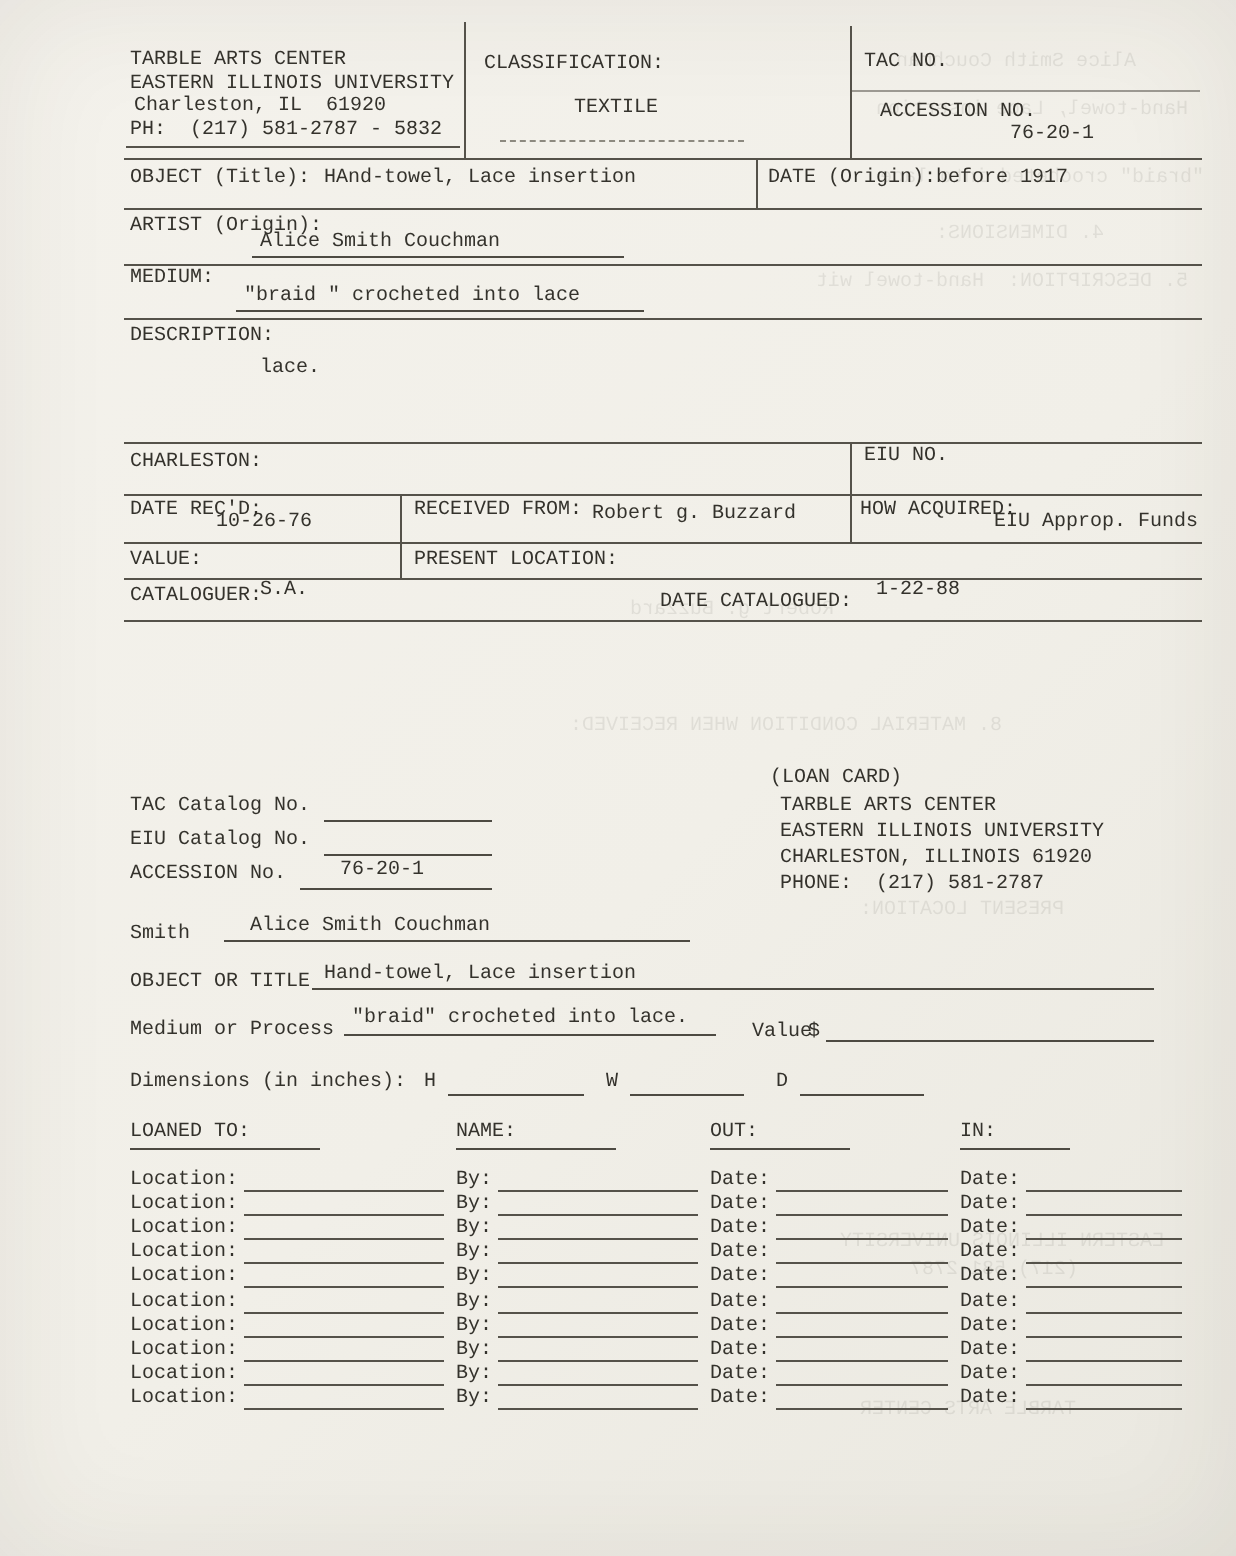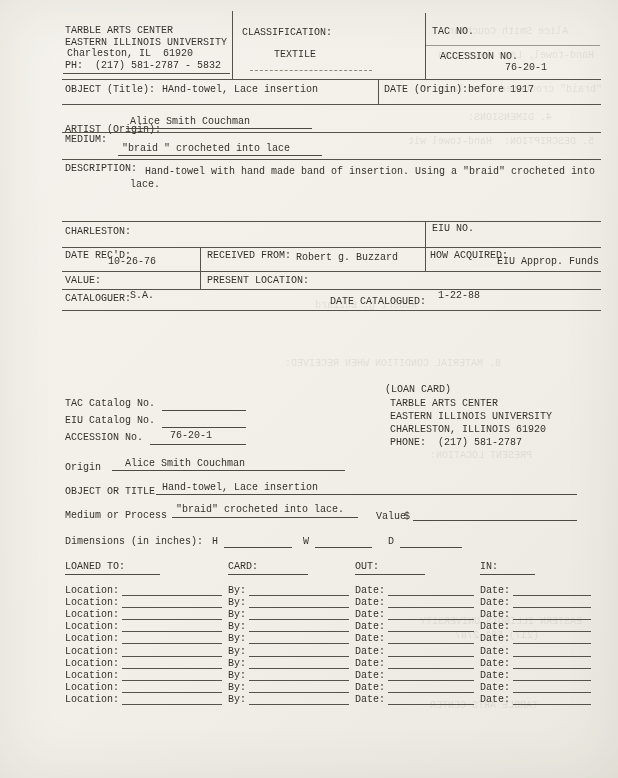--- a/index.html
+++ b/index.html
@@ -57,40 +57,39 @@
   <div class="vl" style="left:200px;top:247px;height:42px"></div>
   <div class="hl" style="left:62px;top:271px;width:539px"></div>
   <div class="hl" style="left:62px;top:289px;width:539px"></div>
   <div class="hl" style="left:62px;top:310px;width:539px"></div>
 
   <div class="t" style="left:65px;top:25px">TARBLE ARTS CENTER</div>
   <div class="t" style="left:65px;top:37px">EASTERN ILLINOIS UNIVERSITY</div>
   <div class="t" style="left:67px;top:48px">Charleston, IL  61920</div>
   <div class="t" style="left:65px;top:60px">PH:  (217) 581-2787 - 5832</div>
   <div class="t" style="left:242px;top:27px">CLASSIFICATION:</div>
-  <div class="t" style="left:274px;top:49px">TEXTILE</div>
+  <div class="t" style="left:287px;top:49px">TEXTILE</div>
   <div class="t" style="left:432px;top:26px">TAC NO.</div>
   <div class="t" style="left:440px;top:51px">ACCESSION NO.</div>
   <div class="t" style="left:505px;top:62px">76-20-1</div>
 
   <div class="t" style="left:65px;top:84px">OBJECT (Title):</div>
   <div class="t" style="left:162px;top:84px">HAnd-towel, Lace insertion</div>
   <div class="t" style="left:384px;top:84px">DATE (Origin):</div>
   <div class="t" style="left:468px;top:84px">before 1917</div>
 
-  <div class="t" style="left:65px;top:124px">ARTIST (Origin):</div>
+  <div class="t" style="left:65px;top:108px">ARTIST (Origin):</div>
   <div class="t" style="left:130px;top:116px">Alice Smith Couchman</div>
   <div class="ul" style="left:126px;top:128px;width:186px"></div>
 
   <div class="t" style="left:65px;top:134px">MEDIUM:</div>
   <div class="t" style="left:122px;top:143px">"braid " crocheted into lace</div>
   <div class="ul" style="left:118px;top:155px;width:204px"></div>
 
   <div class="t" style="left:65px;top:163px">DESCRIPTION:</div>
-  <div class="t" style="left:145px;top:166px">Hand-towel with hand made band of insertion. Using a "braid" crocheted into</div>
   <div class="t" style="left:130px;top:179px">lace.</div>
 
   <div class="t" style="left:65px;top:226px">CHARLESTON:</div>
   <div class="t" style="left:432px;top:223px">EIU NO.</div>
 
   <div class="t" style="left:65px;top:250px">DATE REC'D:</div>
   <div class="t" style="left:108px;top:256px">10-26-76</div>
   <div class="t" style="left:207px;top:250px">RECEIVED FROM:</div>
   <div class="t" style="left:296px;top:252px">Robert g. Buzzard</div>
   <div class="t" style="left:430px;top:250px">HOW ACQUIRED:</div>
@@ -112,21 +111,21 @@
   <div class="ul" style="left:162px;top:427px;width:84px"></div>
   <div class="t" style="left:65px;top:432px">ACCESSION No.</div>
   <div class="t" style="left:170px;top:430px">76-20-1</div>
   <div class="ul" style="left:150px;top:444px;width:96px"></div>
 
   <div class="t" style="left:390px;top:398px">TARBLE ARTS CENTER</div>
   <div class="t" style="left:390px;top:411px">EASTERN ILLINOIS UNIVERSITY</div>
   <div class="t" style="left:390px;top:424px">CHARLESTON, ILLINOIS 61920</div>
   <div class="t" style="left:390px;top:437px">PHONE:  (217) 581-2787</div>
 
-  <div class="t" style="left:65px;top:462px">Origin</div>
+  <div class="t" style="left:65px;top:462px">Smith</div>
   <div class="t" style="left:125px;top:458px">Alice Smith Couchman</div>
   <div class="ul" style="left:112px;top:470px;width:233px"></div>
 
   <div class="t" style="left:65px;top:486px">OBJECT OR TITLE</div>
   <div class="t" style="left:162px;top:482px">Hand-towel, Lace insertion</div>
   <div class="ul" style="left:156px;top:494px;width:421px"></div>
 
   <div class="t" style="left:65px;top:510px">Medium or Process</div>
   <div class="t" style="left:176px;top:504px">"braid" crocheted into lace.</div>
   <div class="ul" style="left:172px;top:517px;width:186px"></div>
@@ -136,21 +135,21 @@
 
   <div class="t" style="left:65px;top:536px">Dimensions (in inches):</div>
   <div class="t" style="left:212px;top:536px">H</div>
   <div class="ul" style="left:224px;top:547px;width:68px"></div>
   <div class="t" style="left:303px;top:536px">W</div>
   <div class="ul" style="left:315px;top:547px;width:57px"></div>
   <div class="t" style="left:388px;top:536px">D</div>
   <div class="ul" style="left:400px;top:547px;width:62px"></div>
 
   <div class="hdr" style="left:65px;top:561px;width:95px">LOANED TO:</div>
-  <div class="hdr" style="left:228px;top:561px;width:80px">CARD:</div>
+  <div class="hdr" style="left:228px;top:561px;width:80px">NAME:</div>
   <div class="hdr" style="left:355px;top:561px;width:70px">OUT:</div>
   <div class="hdr" style="left:480px;top:561px;width:55px">IN:</div>
 
   <div id="loan-rows">
   <div class="lrow">
     <span class="lcell c1">
       <span>Location:</span>
       <span class="fill"></span>
     </span>
     <span class="lcell c2">

